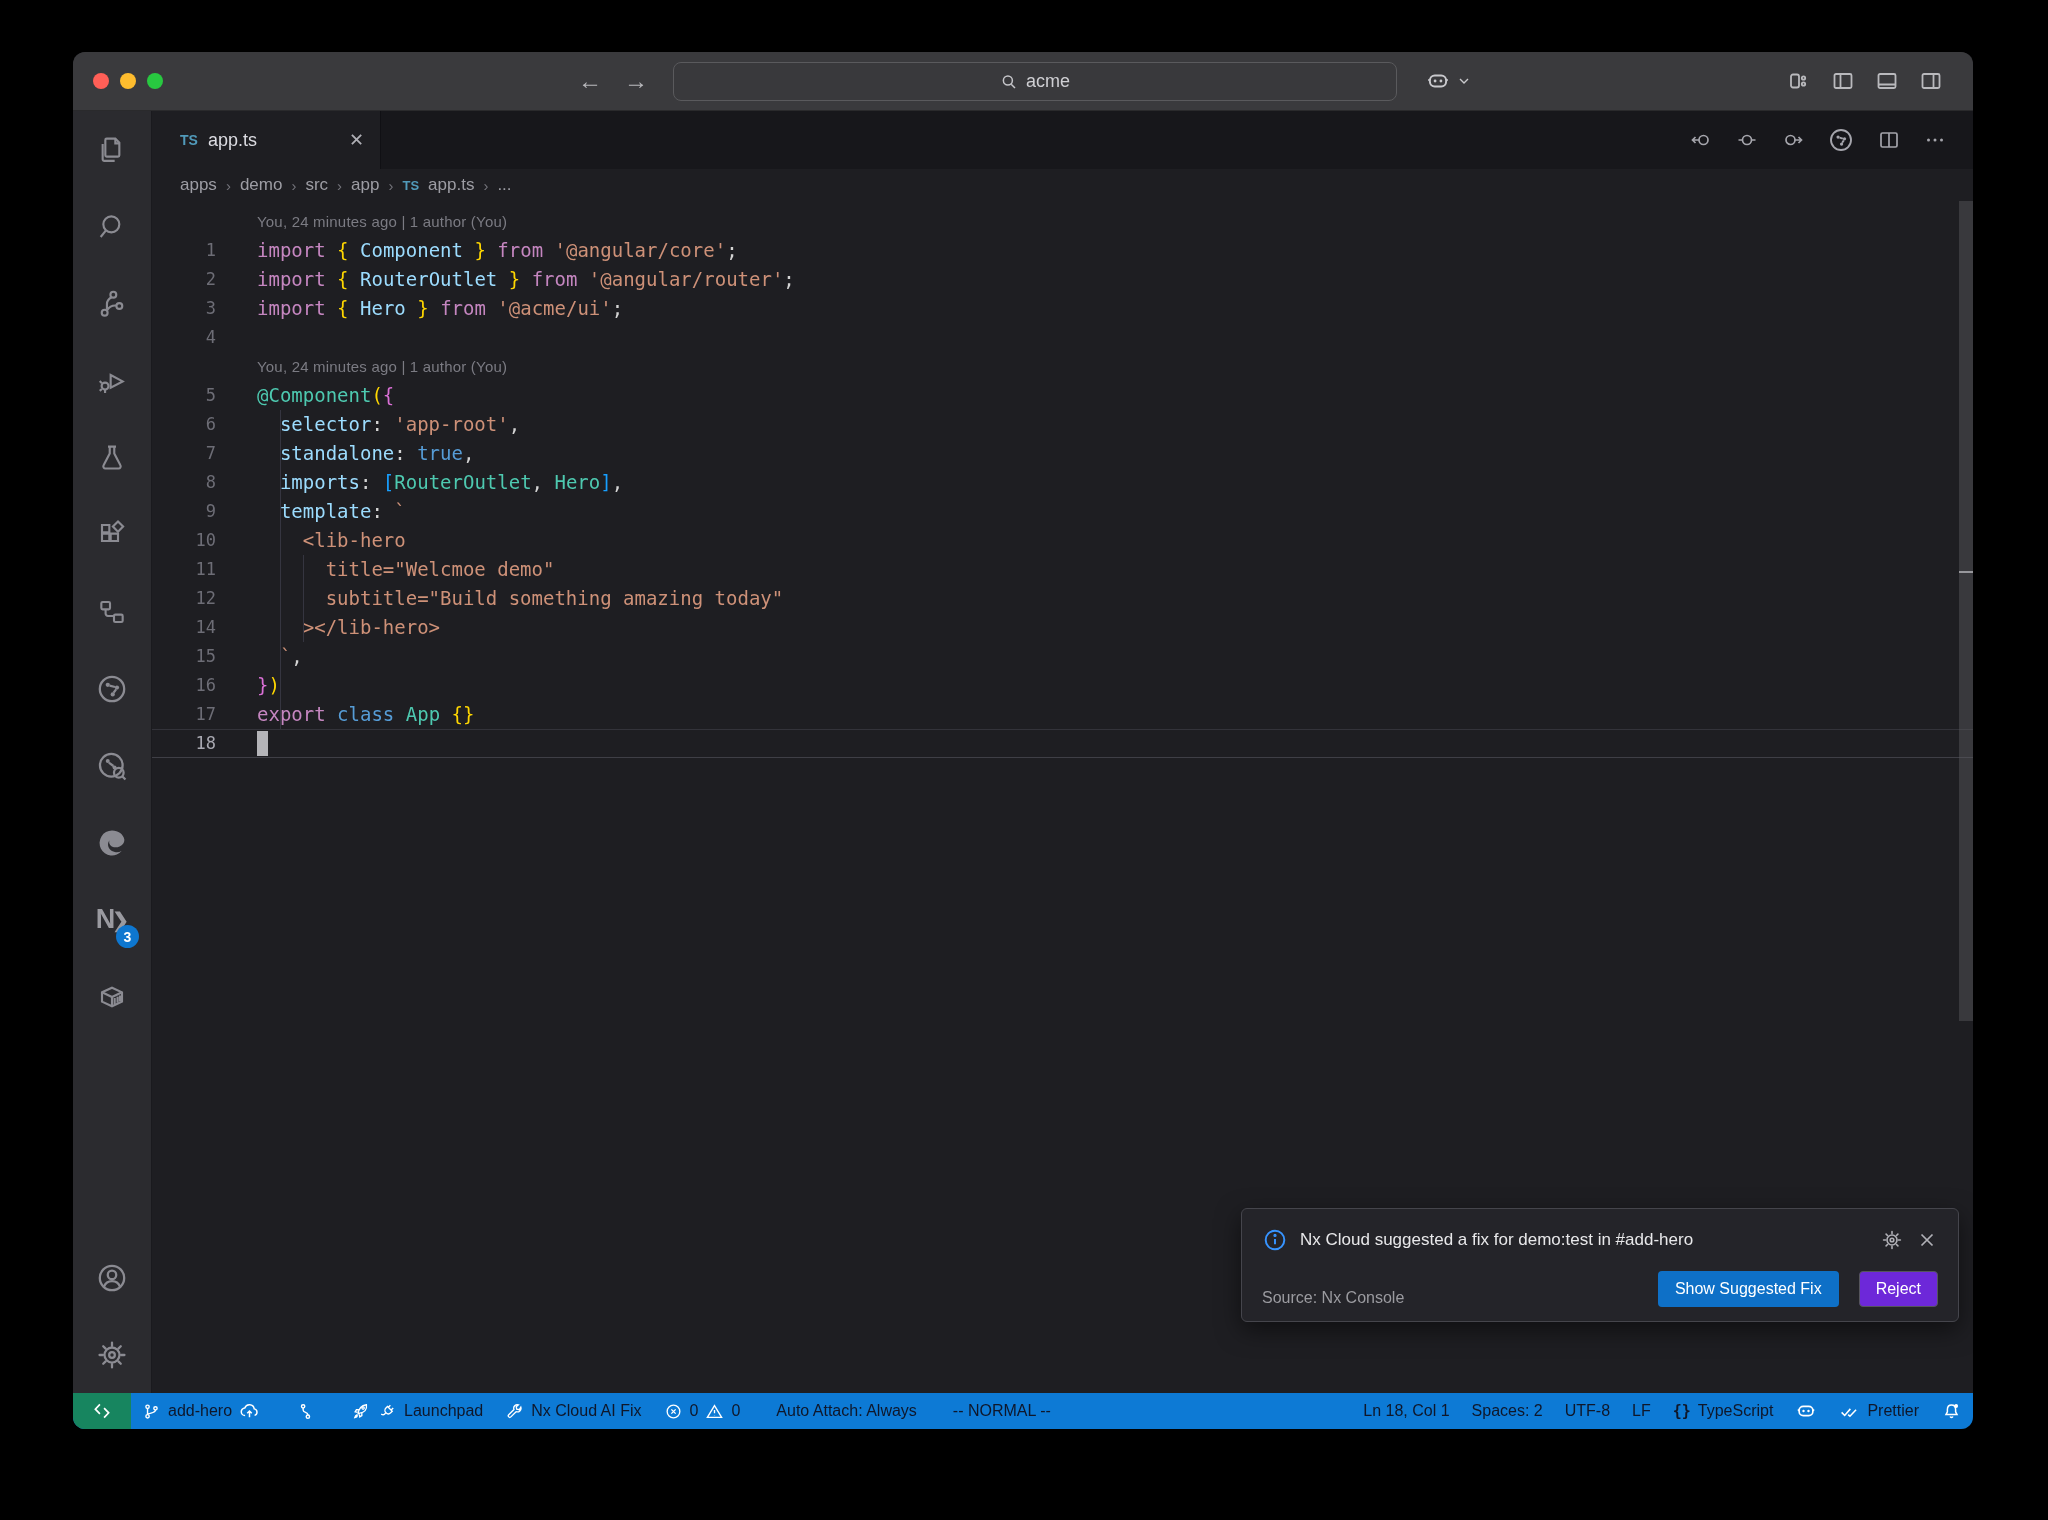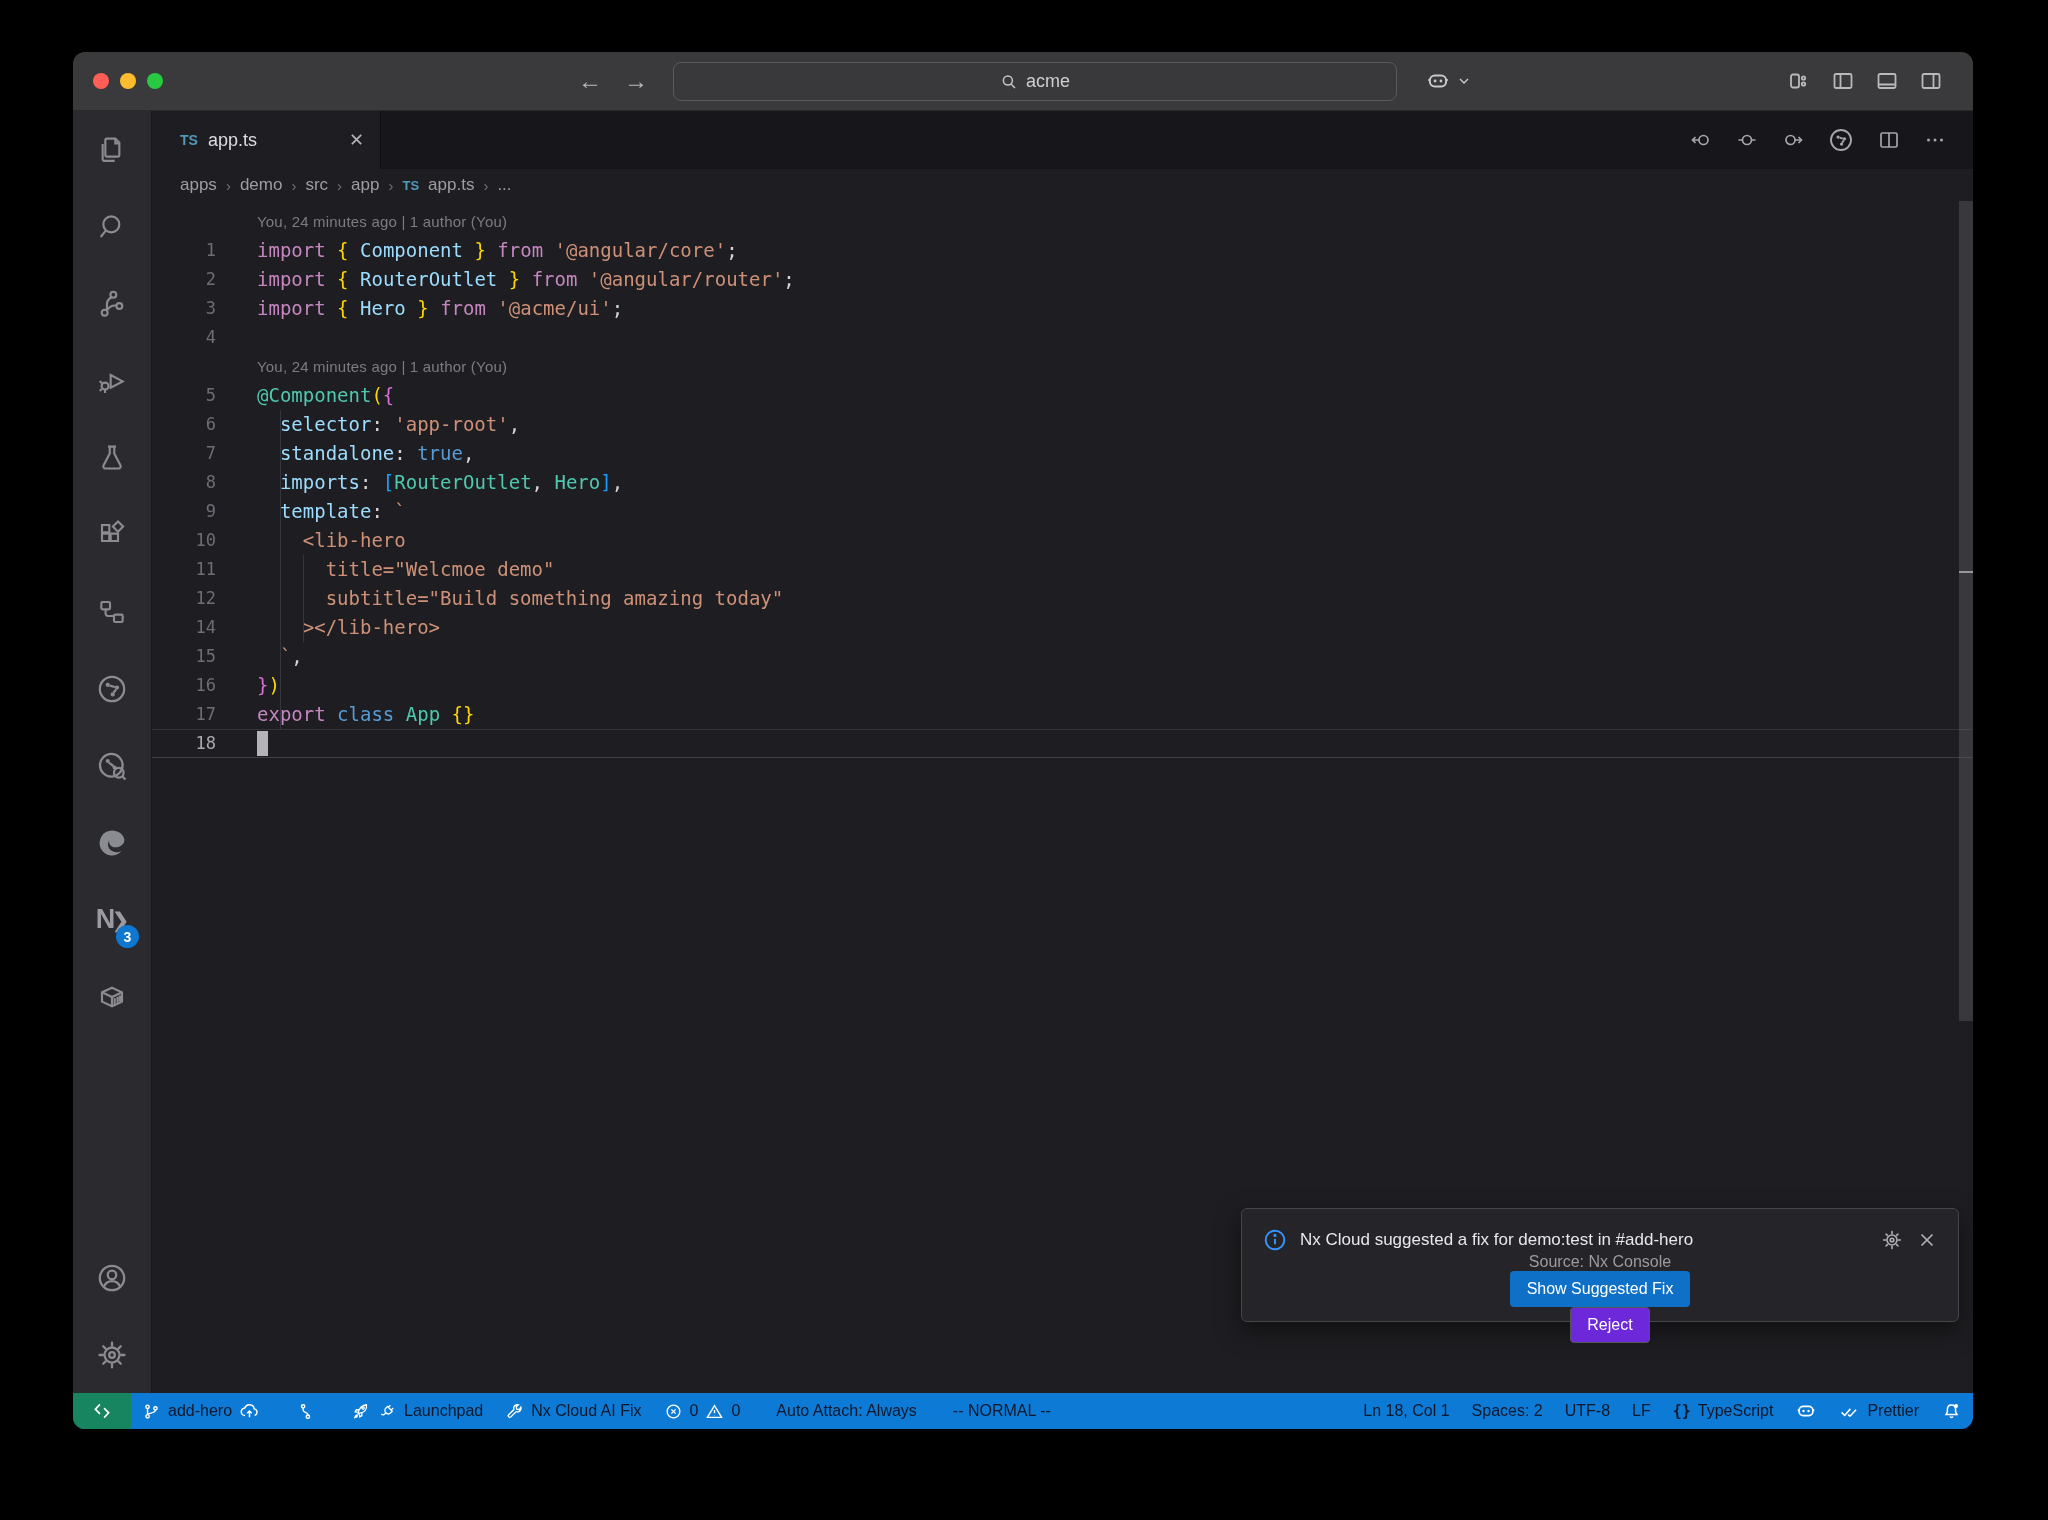--- a/index.html
+++ b/index.html
@@ -69,21 +69,21 @@
   .sb-item{display:flex;align-items:center;gap:7px;padding:0 11px;white-space:nowrap;}
   .sb-item svg{display:block;}
   .sb-gap{width:14px;}
   .braces{font-family:"DejaVu Sans Mono",monospace;font-size:15px;font-weight:700;}
 
   
   .toast{position:absolute;right:14px;bottom:71px;width:718px;height:114px;background:#242429;border:1px solid #45454c;border-radius:6px;box-shadow:0 8px 24px rgba(0,0,0,.5);padding:18px 20px 14px 20px;box-sizing:border-box;display:flex;flex-direction:column;justify-content:space-between;}
   .toast-top{display:flex;align-items:center;gap:12px;}
   .toast-title{color:#e8e8ea;font-size:17px;flex:1;}
   .toast-top svg{flex:0 0 auto;}
-  .toast-bottom{display:flex;align-items:center;flex-direction:column;}
+  .toast-bottom{display:flex;align-items:flex-end;}
   .toast-source{color:#9b9ba0;font-size:16px;flex:1;}
   .btn{border-radius:4px;font-size:16px;padding:8px 16px;color:#fff;border:1px solid transparent;font-family:"Liberation Sans",sans-serif;}
   .btn-primary{background:#0e70c7;}
   .btn-secondary{background:#6d28d9;border-color:#55555c;margin-left:20px;}
   .icon-btn{color:#b0b0b6;}
 </style>
 </head>
 <body>
 
 <div class="stage">

